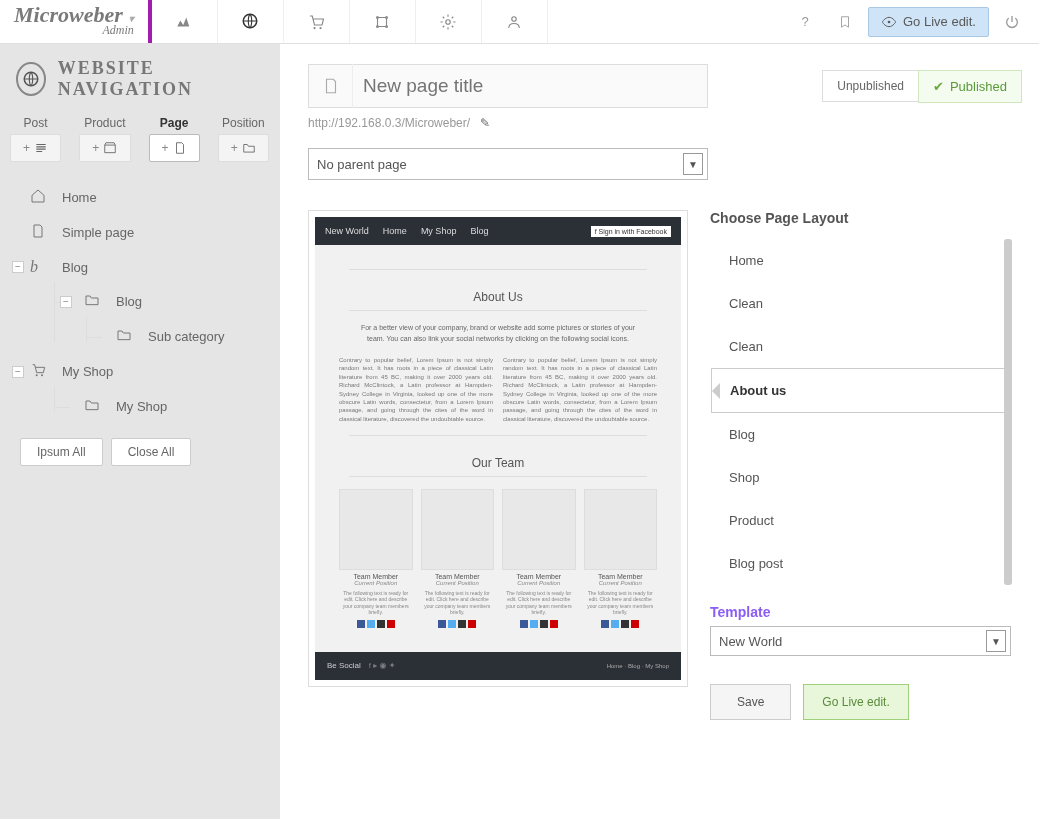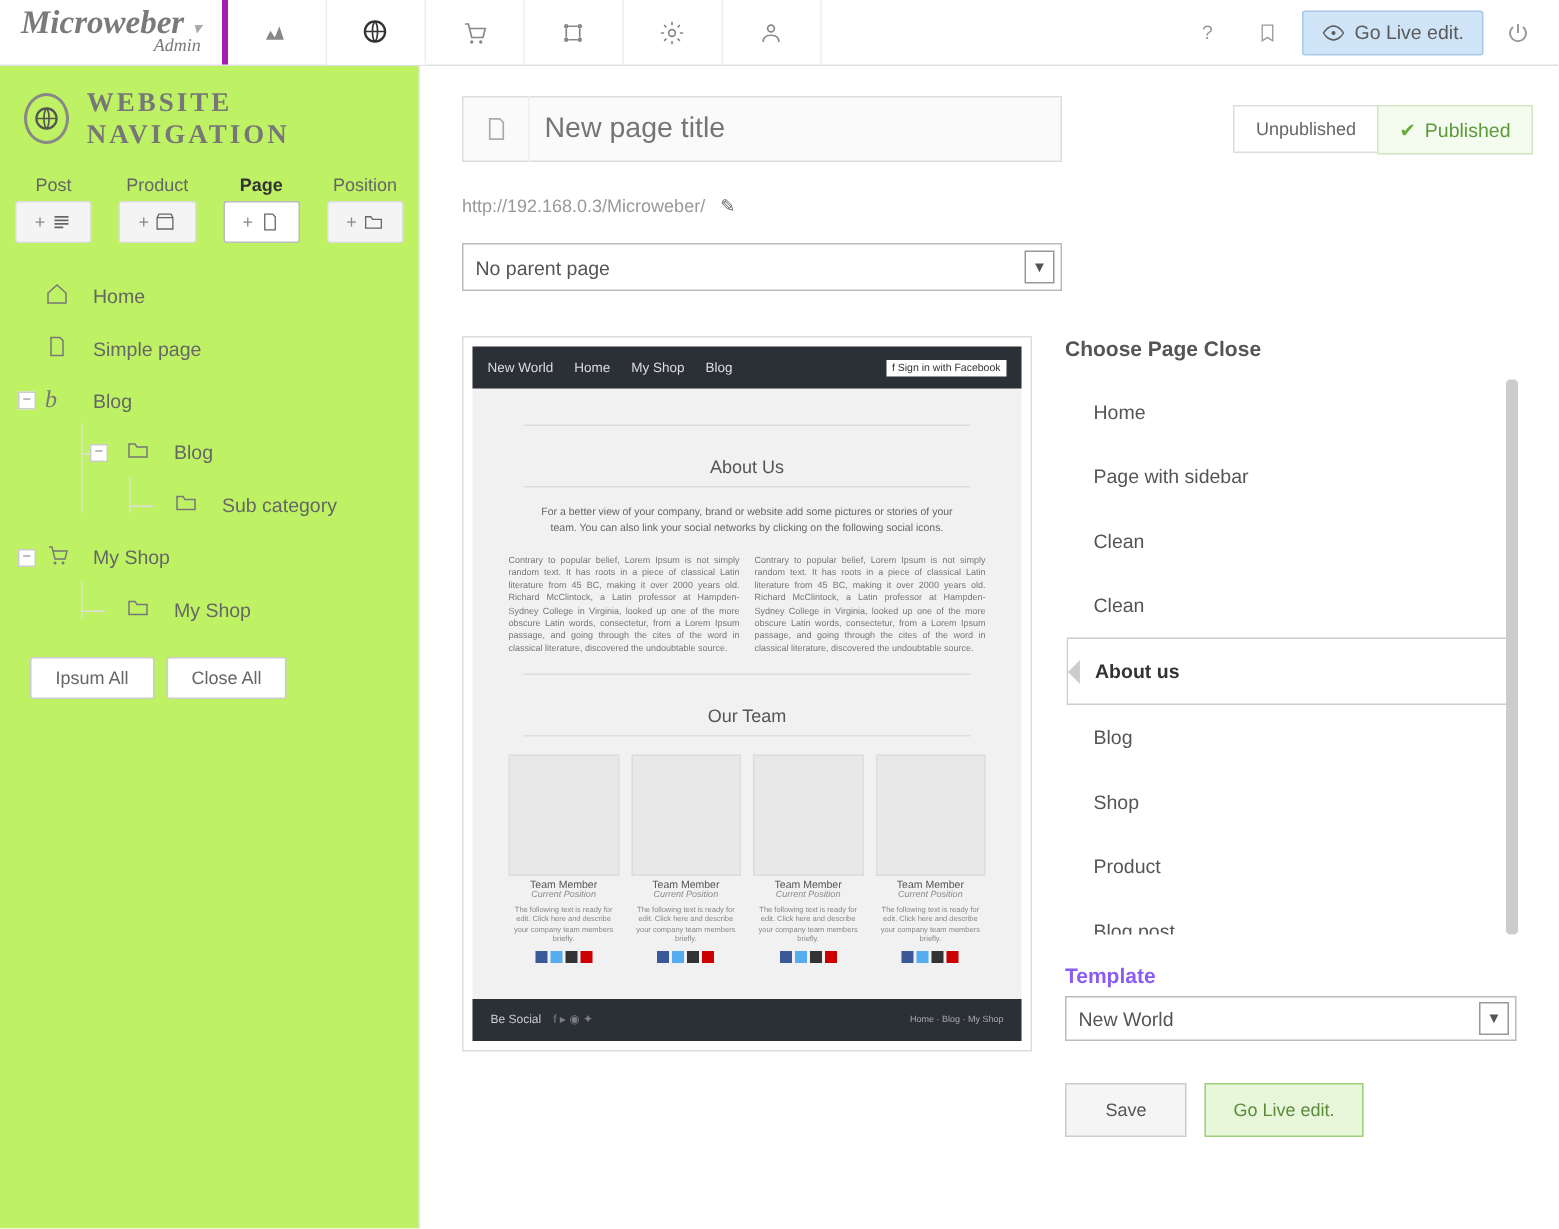--- a/index.html
+++ b/index.html
@@ -16,21 +16,21 @@
 .topnav .titem.active { background:#fff; border-bottom:2px solid #fff; color:#333;}
 .topnav .titem svg { width:18px; height:18px; }
 .topspace { flex:1; }
 .topright { display:flex; align-items:center; gap:6px; padding-right:10px;}
 .topicon { width:34px; height:34px; display:flex; align-items:center; justify-content:center; color:#999; }
 .golive-top { display:flex; align-items:center; gap:6px; background:#cfe4f7; border:1px solid #a8c8e6; color:#5a5a5a; padding:6px 12px; border-radius:2px; font-size:13px;}
 .golive-top svg{width:16px;height:16px;}
 
 
 .main { display:flex; height: calc(819px - 44px); }
-.sidebar { width:280px; border-right:1px solid #e5e5e5; background:#bef264; padding-top:14px; }
+.sidebar { width:280px; border-right:1px solid #e5e5e5; background:#e5e5e5; padding-top:14px; }
 .content { flex:1; padding: 0; overflow:auto; background:#fff; }
 
 
 .side-heading { display:flex; align-items:center; gap:12px; padding: 0 16px 12px 16px; }
 .side-heading .circ { width:34px; height:34px; border:2px solid #888; border-radius:50%; display:flex; align-items:center; justify-content:center; color:#555;}
 .side-heading .txt { font-family: Georgia, serif; letter-spacing: 2px; font-size:18px; color:#777; font-weight:bold;}
 
 
 .createrow { display:flex; gap:18px; padding: 4px 10px 12px 10px; }
 .createcol { flex:1; text-align:center; }
@@ -55,21 +55,21 @@
 
 
 .cpad { padding:20px 17px 10px 28px; }
 .titlebar { display:flex; align-items:center; gap:20px; }
 .titleinput { flex:0 0 400px; display:flex; align-items:center; border:1px solid #ddd; background:#fafafa; height:44px; }
 .titleinput .ficon { width:44px; height:44px; display:flex; align-items:center; justify-content:center; border-right:1px solid #eee; color:#aaa;}
 .titleinput input { flex:1; border:none; background:transparent; font-size:19px; color:#aaa; padding:0 10px; outline:none;}
 .pubgroup { margin-left:auto; display:flex; align-items:center;}
 .unpub { border:1px solid #ddd; padding:8px 14px; font-size:12px; color:#666; background:#fff;}
 .pub { border:1px solid #d0e8c0; background:#f4fbef; padding:8px 14px; font-size:13px; color:#5a9a3a; display:flex; align-items:center; gap:6px; margin-left:-1px;}
-.urlrow { display:flex; align-items:center; gap:10px; color:#999; font-size:12px; margin-top:22px;}
+.urlrow { display:flex; align-items:center; gap:10px; color:#999; font-size:12px; margin-top:8px;}
 .urlrow .pen{color:#666; font-size:12px;}
 .parentsel { margin-top:18px; width:400px; height:32px; border:1px solid #bbb; display:flex; align-items:center; padding:0 8px; color:#555; font-size:13px; position:relative;}
 .parentsel .dd { position:absolute; right:4px; top:4px; width:20px; height:22px; border:1px solid #999; display:flex; align-items:center; justify-content:center; font-size:10px;}
 
 
 .twocol { display:flex; gap:22px; padding:20px 28px 20px 28px; align-items:flex-start;}
 .preview { width:380px; border:1px solid #ddd; padding:6px; }
 .preview-inner { background:#f1f1f1; }
 
 
@@ -399,25 +399,24 @@
           </div>
           <div class="pfooter">
             <span>Be Social</span>
             <span style="opacity:.5">f ▸ ◉ ✦</span>
             <span class="pnav">Home · Blog · My Shop</span>
           </div>
         </div>
       </div>
 
       <div class="rightpanel">
-        <div class="rp-title">Choose Page Close</div>
+        <div class="rp-title">Choose Page Layout</div>
         <div class="layoutlist">
           <div class="layoutlist-inner" id="layoutlist">
               <div class="layoutitem">Home</div>
-              <div class="layoutitem">Page with sidebar</div>
               <div class="layoutitem">Clean</div>
               <div class="layoutitem">Clean</div>
               <div class="layoutitem selected">About us</div>
               <div class="layoutitem">Blog</div>
               <div class="layoutitem">Shop</div>
               <div class="layoutitem">Product</div>
               <div class="layoutitem">Blog post</div>
             </div>
           <div class="layoutscroll"></div>
         </div>

